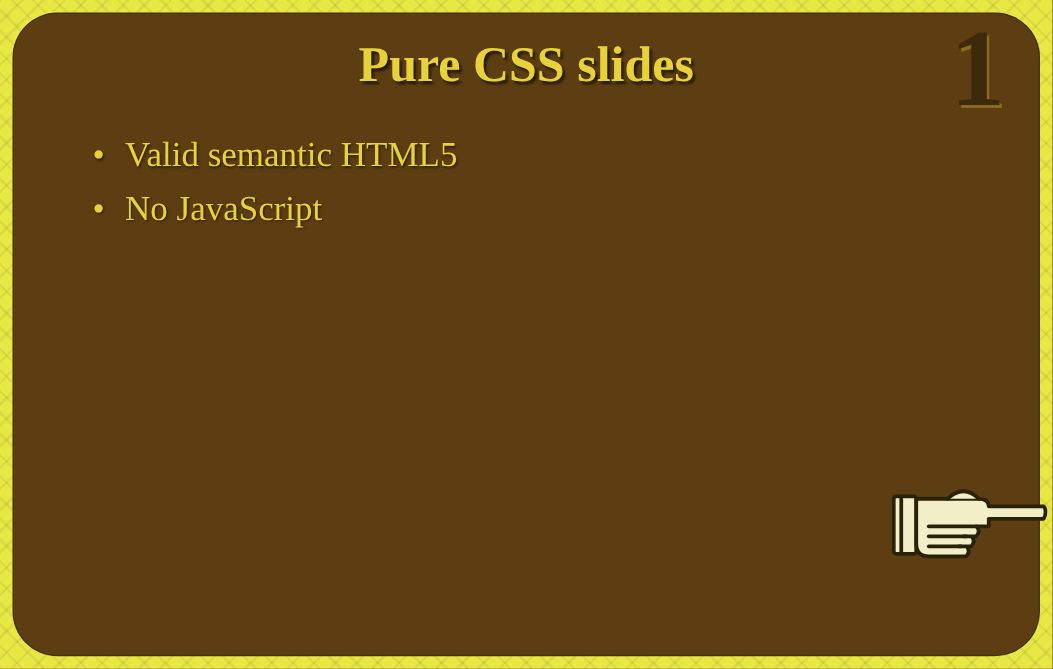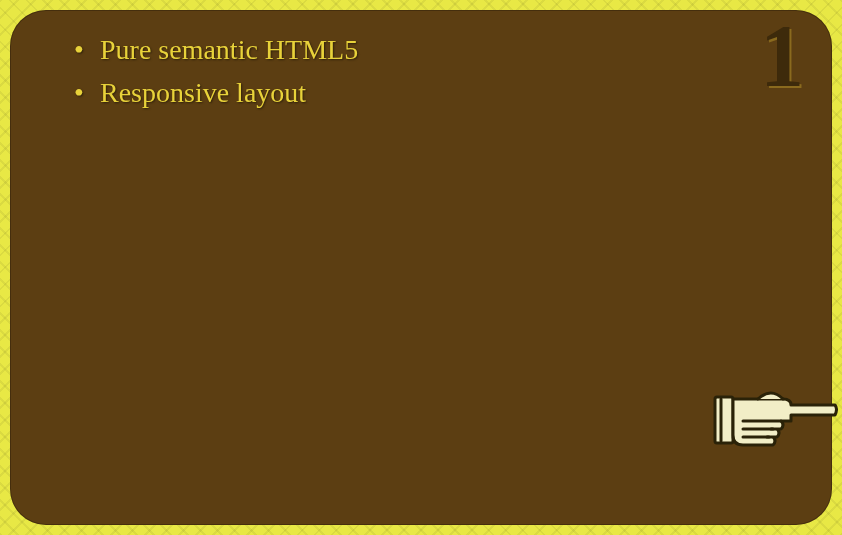--- a/index.html
+++ b/index.html
@@ -66,23 +66,24 @@
     bottom: 60px;
     width: 125px;
     height: 90px;
   }
 </style>
 </head>
 <body>
 
 <div class="slide">
   <div class="page-number">1</div>
+  <h1>Pure CSS slides</h1>
   <ul>
-    <li>Pure semantic HTML5</li>
-    <li>Responsive layout</li>
+    <li>Valid semantic HTML5</li>
+    <li>No JavaScript</li>
   </ul>
   <div class="hand">
     <svg viewBox="0 0 125 90" width="125" height="90">
       <g fill="#f2eec7" stroke="#2a2208" stroke-width="3" stroke-linejoin="round" stroke-linecap="round">
 
         <rect x="2" y="22" width="18" height="46" rx="2"></rect>
         <line x1="8" y1="24" x2="8" y2="66"></line>
 
         <path d="M20 24
                  L70 24

